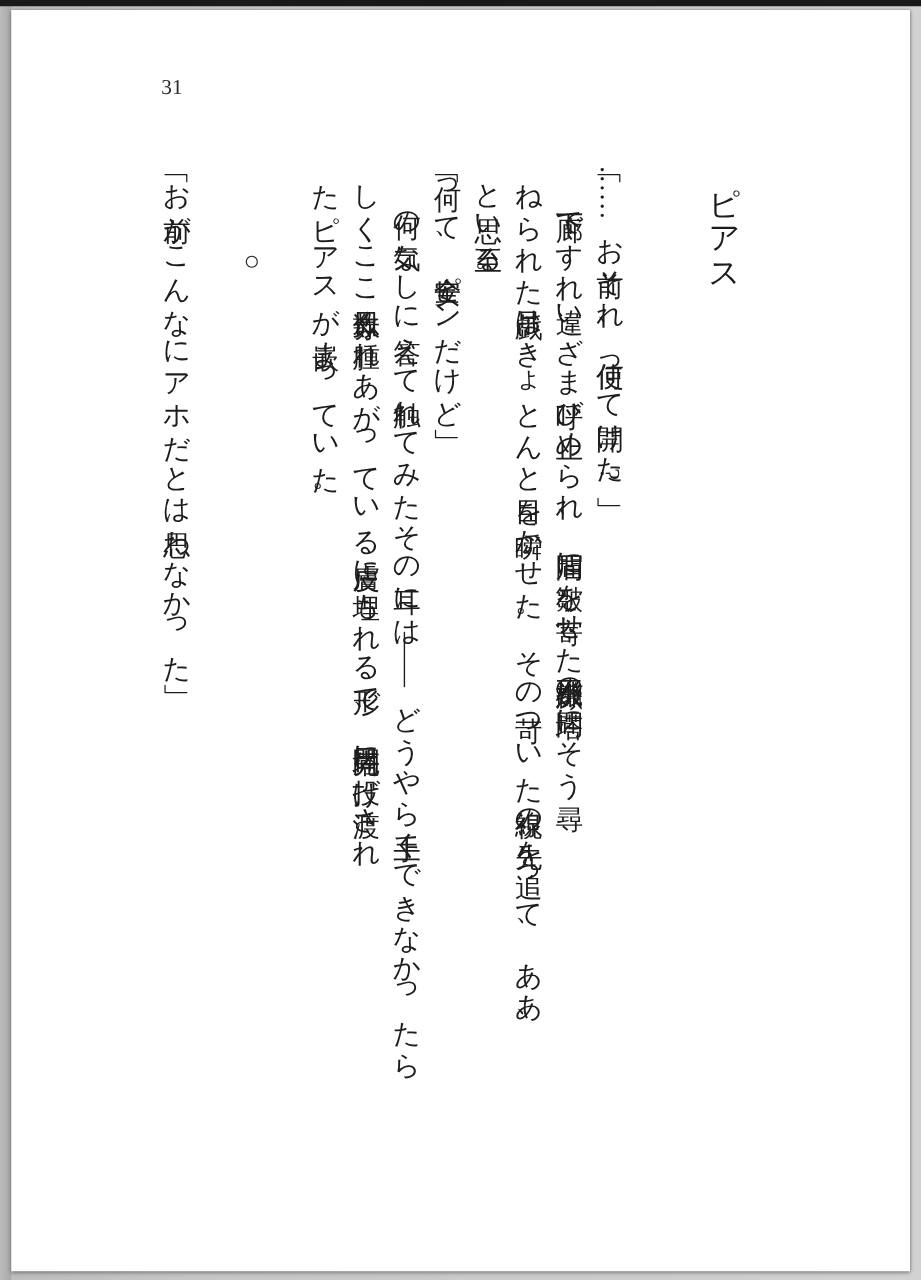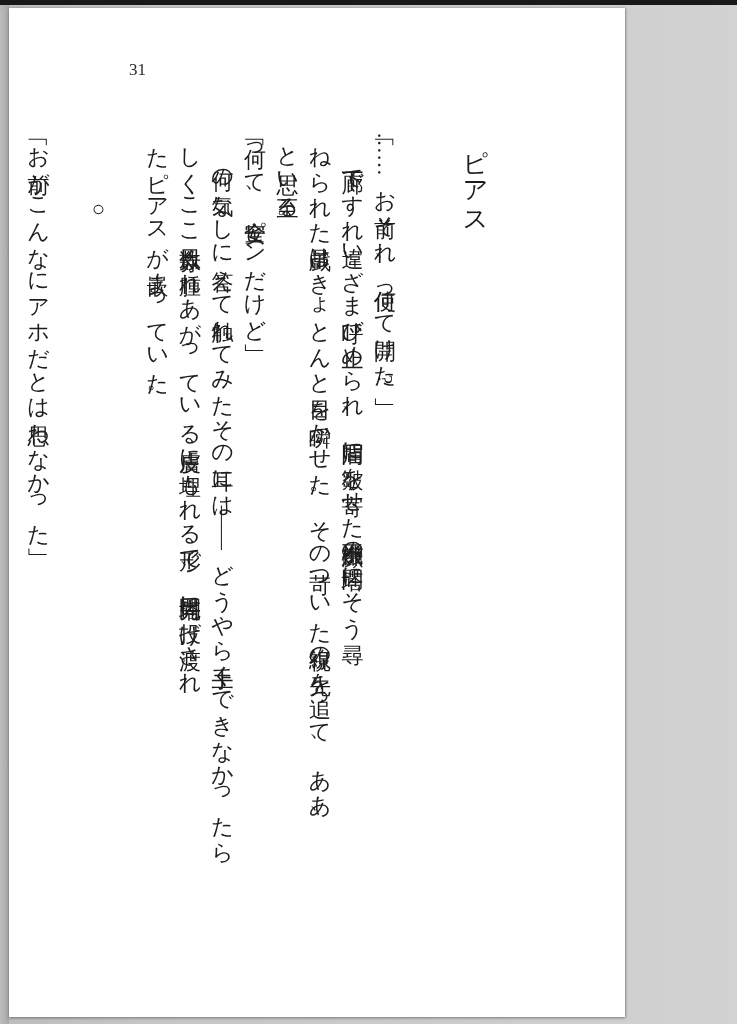--- a/index.html
+++ b/index.html
@@ -23,21 +23,21 @@
   }
   .gutter-left {
     position: absolute;
     top: 5px; left: 0;
     width: 9px; height: 1019px;
     background: linear-gradient(to right, #bcbcbc, #a8a8a8);
   }
   .page {
     position: absolute;
     left: 9px; top: 8px;
-    width: 616px; height: 1009px;
+    width: 719px; height: 1009px;
     background: #ffffff;
     box-shadow: 0 1px 3px rgba(0,0,0,0.35), 1px 0 2px rgba(0,0,0,0.18);
   }
   .page-number {
     position: absolute;
     left: 120px; top: 52px;
     font-size: 17px;
     line-height: 1.2;
     color: #2a2a2a;
   }

